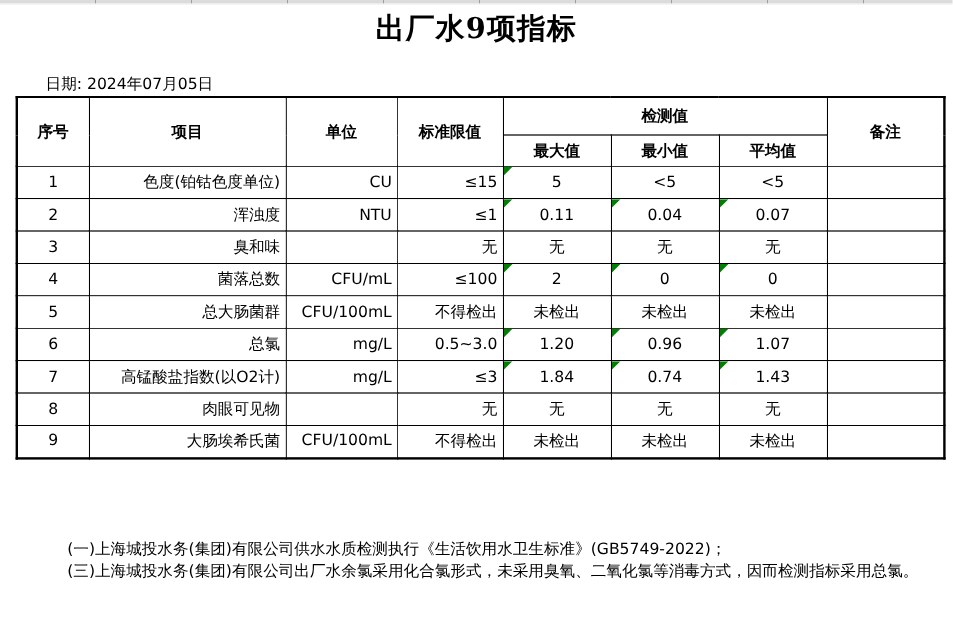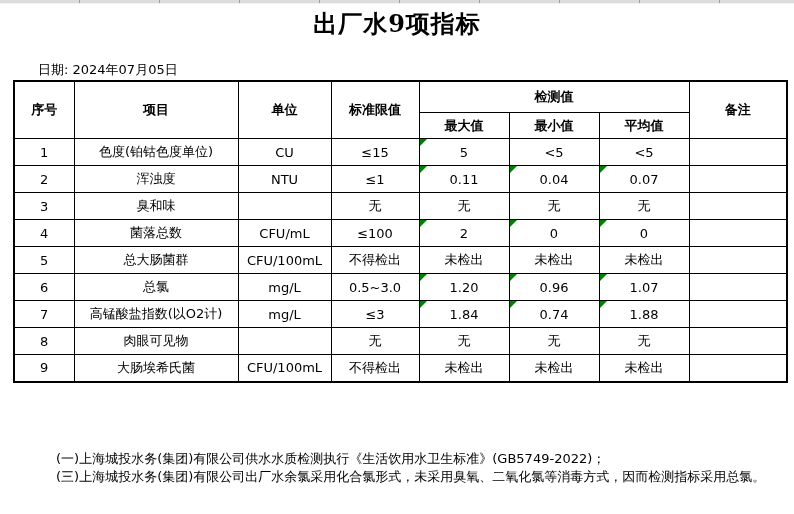--- a/index.html
+++ b/index.html
@@ -28,21 +28,21 @@
   }
   #report th, #report td {
     border:1px solid #000; padding:0 4px; overflow:hidden;
     white-space:nowrap; position:relative; background:#fff;
   }
   #report thead tr.h1 th { height:30px; }
   #report thead tr.h2 th { height:25px; }
   #report thead th { font-weight:bold; text-align:center; }
   #report tbody tr { height:27px; }
   #report td { text-align:center; }
-  #report td.left { text-align:center; }
+  #report td.left { text-align:right; }
   .flag {
     position:absolute; top:0; left:0; width:0; height:0;
     border-top:7px solid #008000; border-right:7px solid transparent;
   }
   #notes { position:absolute; top:421px; left:33px; font-size:13px; }
   #notes .note-items { margin-top:29px; margin-left:23px; line-height:18px; }
 </style>
 </head>
 <body>
 
@@ -141,21 +141,21 @@
       <td><span>1.07</span><i class="flag" style="border-top-color: rgb(0, 128, 0);"></i></td>
       <td><span></span></td>
     </tr>
         <tr>
       <td><span>7</span></td>
       <td class="left"><span>高锰酸盐指数(以O2计)</span></td>
       <td class="left"><span>mg/L</span></td>
       <td class="left"><span>≤3</span></td>
       <td><span>1.84</span><i class="flag" style="border-top-color: rgb(0, 128, 0);"></i></td>
       <td><span>0.74</span><i class="flag" style="border-top-color: rgb(0, 128, 0);"></i></td>
-      <td><span>1.88</span><i class="flag" style="border-top-color: rgb(0, 128, 0);"></i></td>
+      <td><span>1.43</span><i class="flag" style="border-top-color: rgb(0, 128, 0);"></i></td>
       <td><span></span></td>
     </tr>
         <tr>
       <td><span>8</span></td>
       <td class="left"><span>肉眼可见物</span></td>
       <td class="left"><span></span></td>
       <td class="left"><span>无</span></td>
       <td><span>无</span></td>
       <td><span>无</span></td>
       <td><span>无</span></td>

